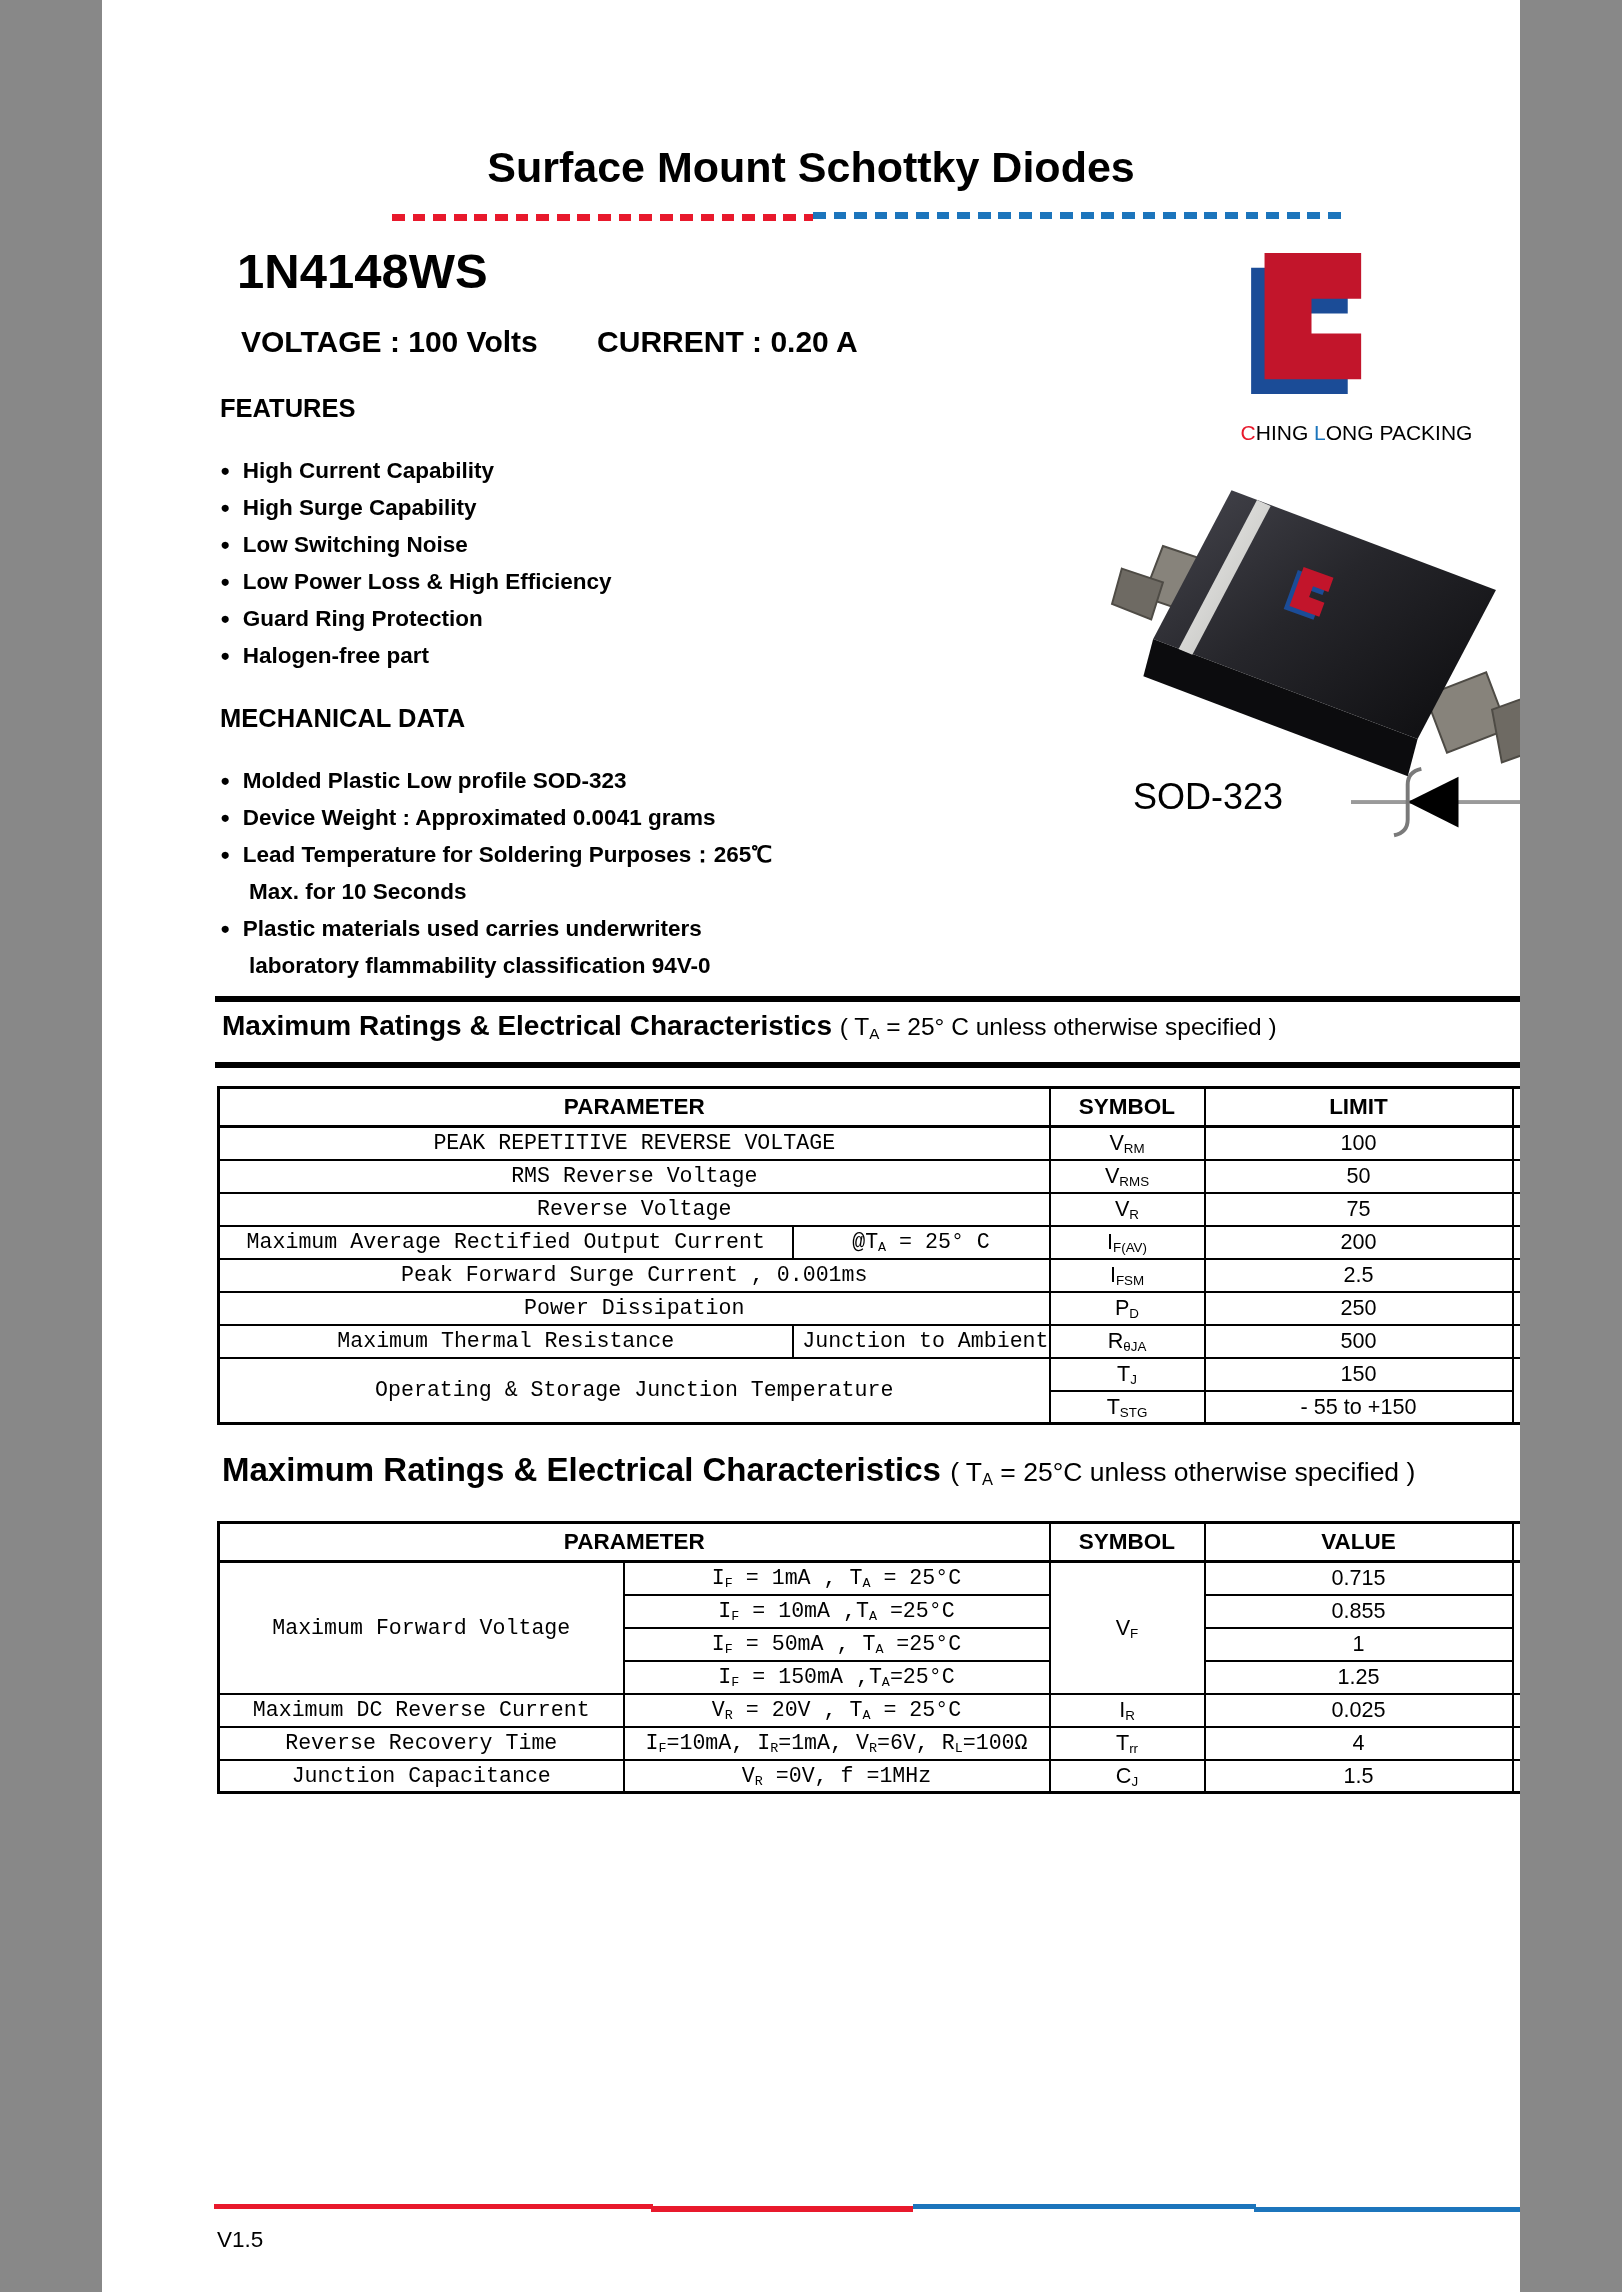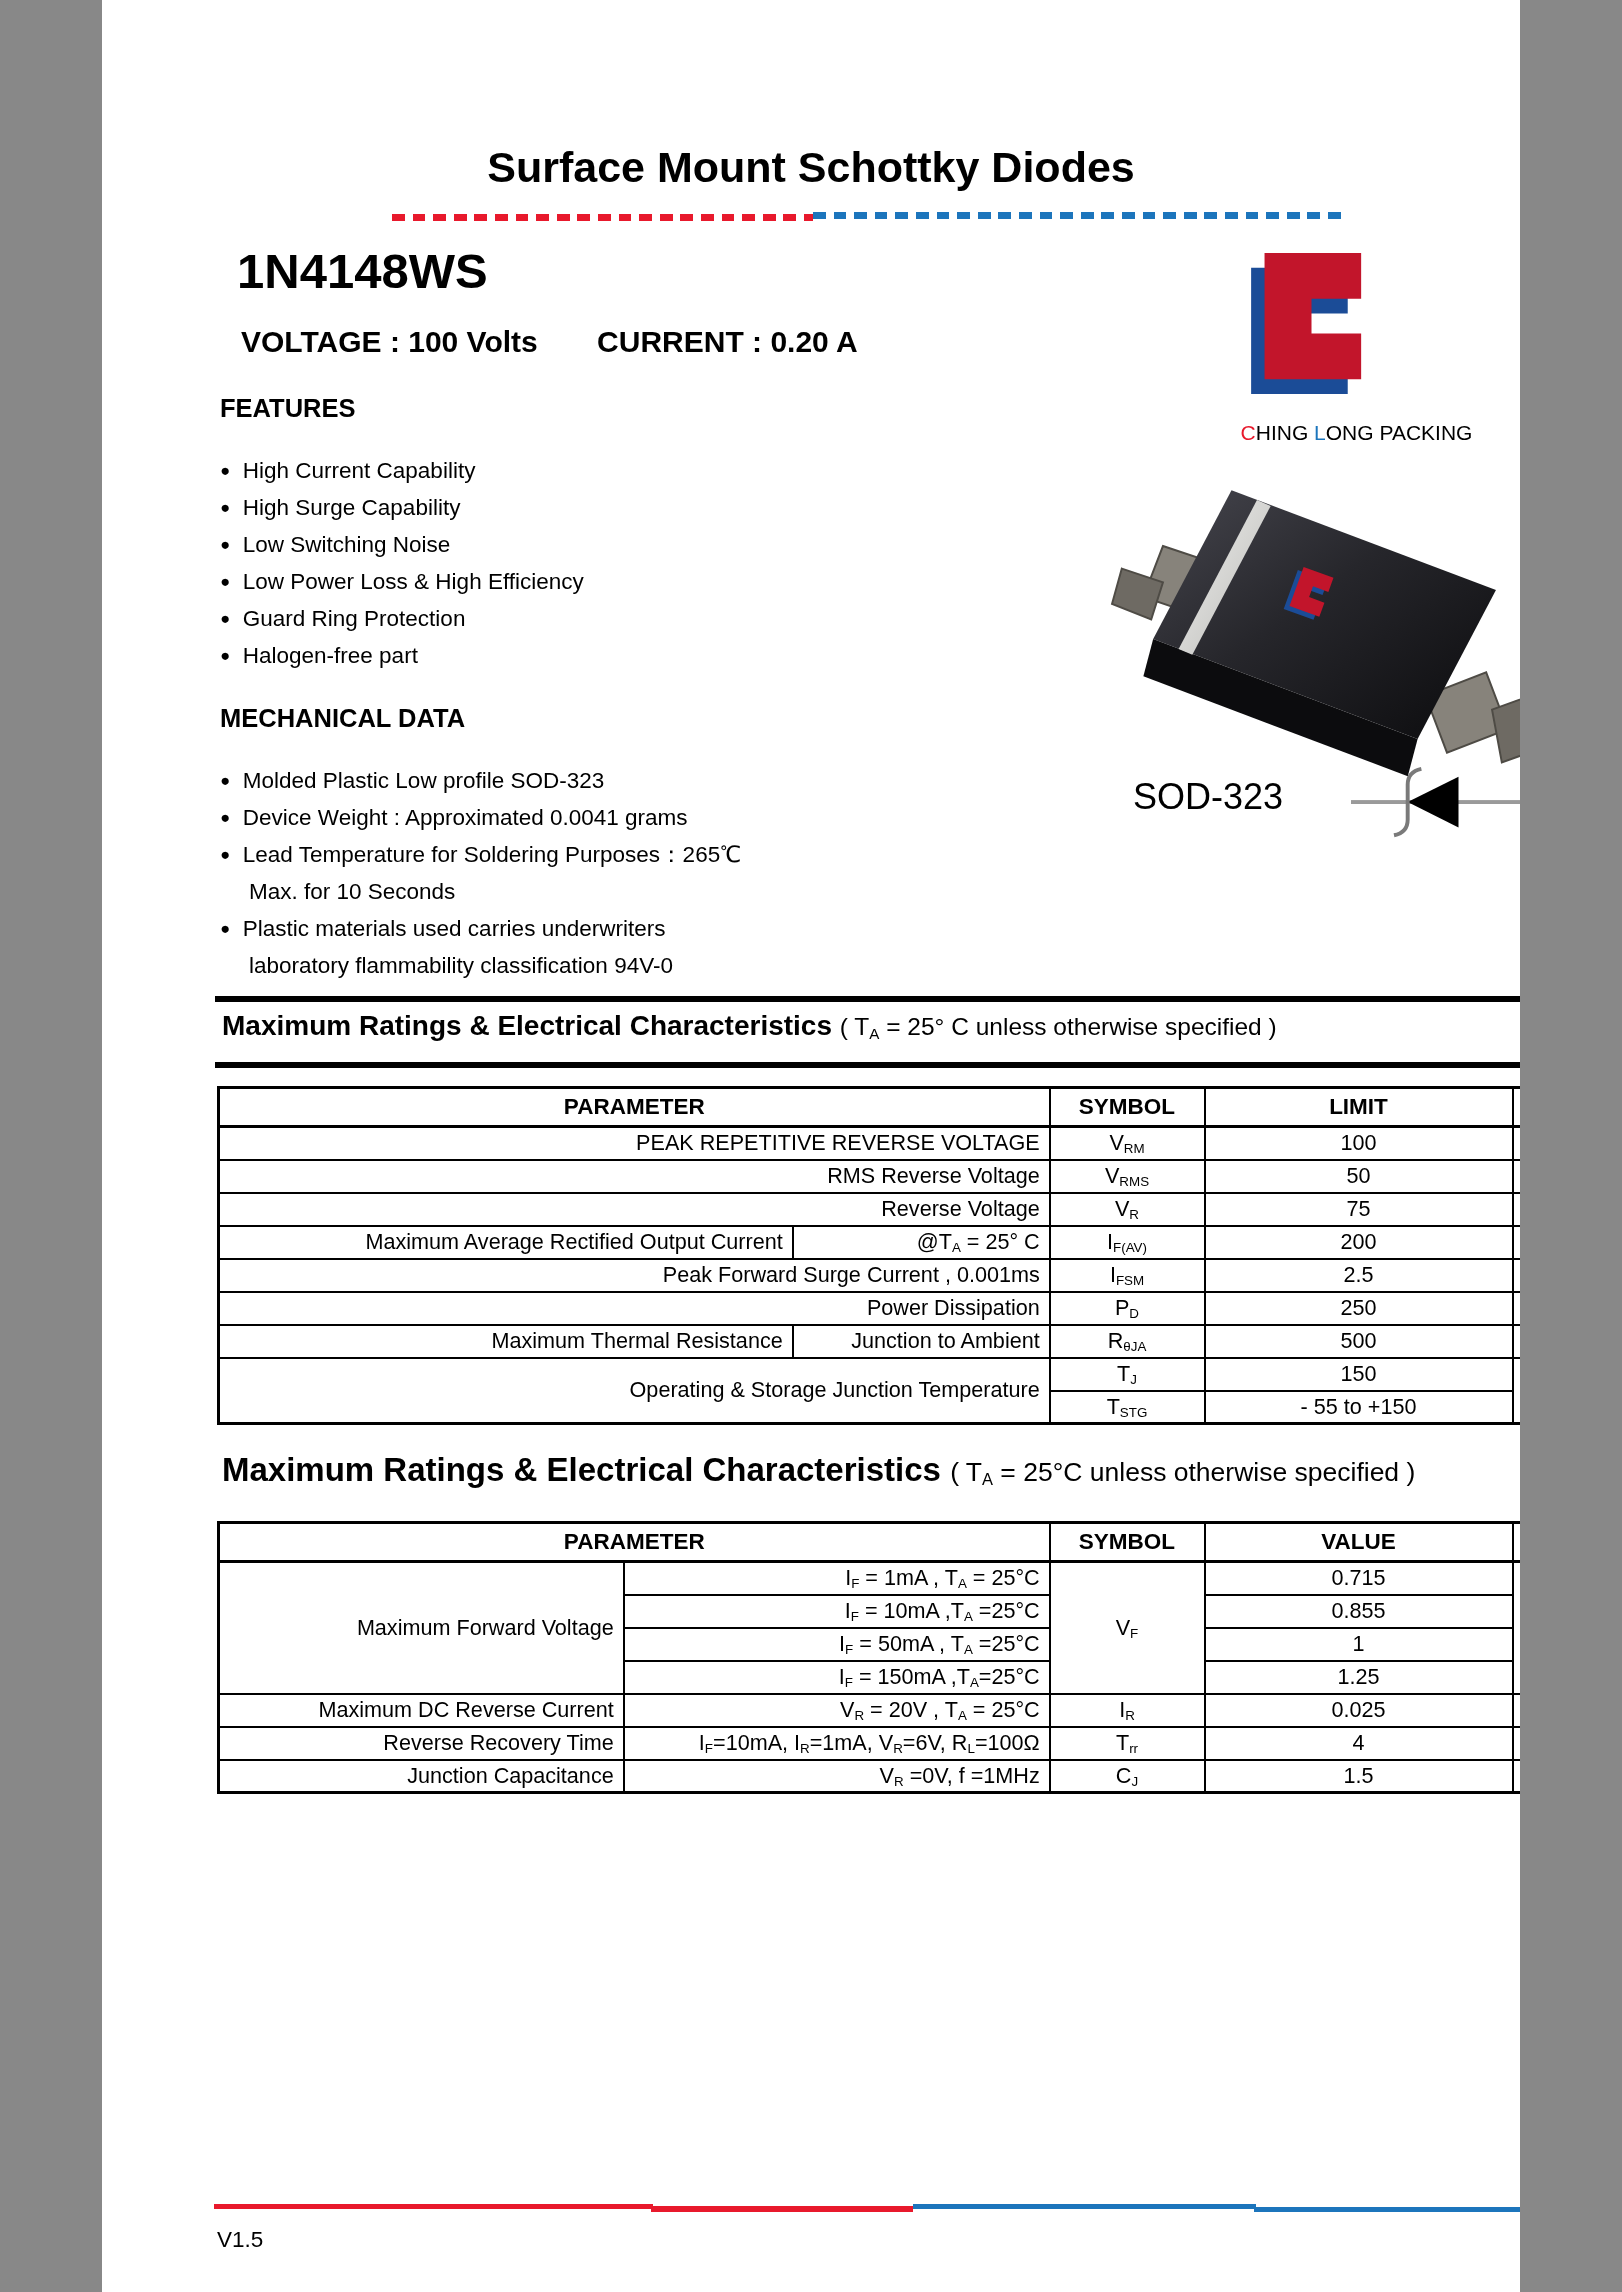--- a/index.html
+++ b/index.html
@@ -17,21 +17,21 @@
   .dash.red  { width:421px; background:repeating-linear-gradient(90deg,#e8192c 0 12.7px,transparent 12.7px 20.6px); margin-top:2px;}
   .dash.blue { width:534px; background:repeating-linear-gradient(90deg,#1c75bc 0 12.7px,transparent 12.7px 20.6px); }
   .part-number { position:absolute; top:243px; left:135px; font-size:49px; font-weight:bold; }
   .ratings-line { position:absolute; top:325px; left:139px; font-size:30px; font-weight:bold; }
   .ratings-line span + span { margin-left:51px; }
 
   
   .sec-h { font-size:25.5px; font-weight:bold; }
   .features { position:absolute; top:394px; left:118px; width:863px; }
   .mechanical { position:absolute; top:704px; left:118px; width:882px; }
-  ul.bullets { list-style:none; margin-top:29px; }
+  ul.bullets { list-style:none; margin-top:29px;font-weight:bold; }
   ul.bullets li { font-size:22.5px; line-height:37px; }
   ul.bullets li::before { content:"●"; font-size:16.7px; margin-right:12.7px; vertical-align:2px; }
   ul.bullets .cont { display:block; padding-left:29px; }
   ul.bullets .cont:empty { display:none; }
 
   
   .logo-box { position:absolute; left:1129px; top:241px; width:161px; height:169px; }
   .brand { position:absolute; left:980px; top:421px; width:549px; text-align:center;
     font-size:21px; font-weight:normal; }
   .brand .c { color:#e8192c; } .brand .l { color:#1c75bc; }
@@ -50,21 +50,21 @@
 
   
   .t1-wrap { position:absolute; left:115px; top:1086px; width:1398px; }
   .t2-wrap { position:absolute; left:115px; top:1521px; width:1398px; }
   table.dtable { border-collapse:collapse; width:100%; table-layout:fixed;
     border:3.9px solid #000; }
   .dtable th { border:2.9px solid #000; border-bottom:3.9px solid #000;
     font-size:22.5px; font-weight:bold; height:39px; text-align:center; white-space:nowrap; }
   .dtable td { border-style:solid; border-color:#000; border-width:2.9px 2px;
     font-size:21.6px; height:33px; text-align:center; padding:0 8.8px; white-space:nowrap; }
-  .dtable td.left { text-align:right; }
+  .dtable td.left { text-align:center;font-family:Liberation Mono, monospace; }
   sub { vertical-align:-0.25em; line-height:0; }
 
   
   .fline { position:absolute; height:4.9px; }
   .fline.r1 { left:112px; top:2204px; width:439px; background:#e8192c; }
   .fline.r2 { left:549px; top:2206px; width:262px; height:5.9px; background:#e8192c; }
   .fline.b1 { left:811px; top:2204px; width:343px; background:#1c75bc; }
   .fline.b2 { left:1152px; top:2207px; width:359px; background:#1c75bc; }
   .version { position:absolute; left:115px; top:2227px; font-size:22.5px; }
   .pagenum { position:absolute; left:1500px; top:2221px; font-size:22.5px;text-decoration:underline; }

